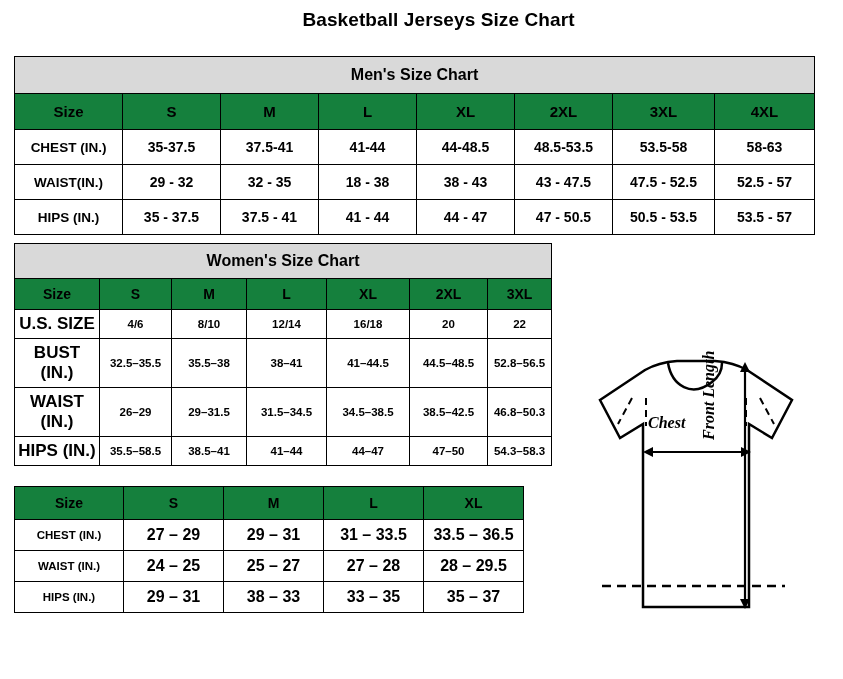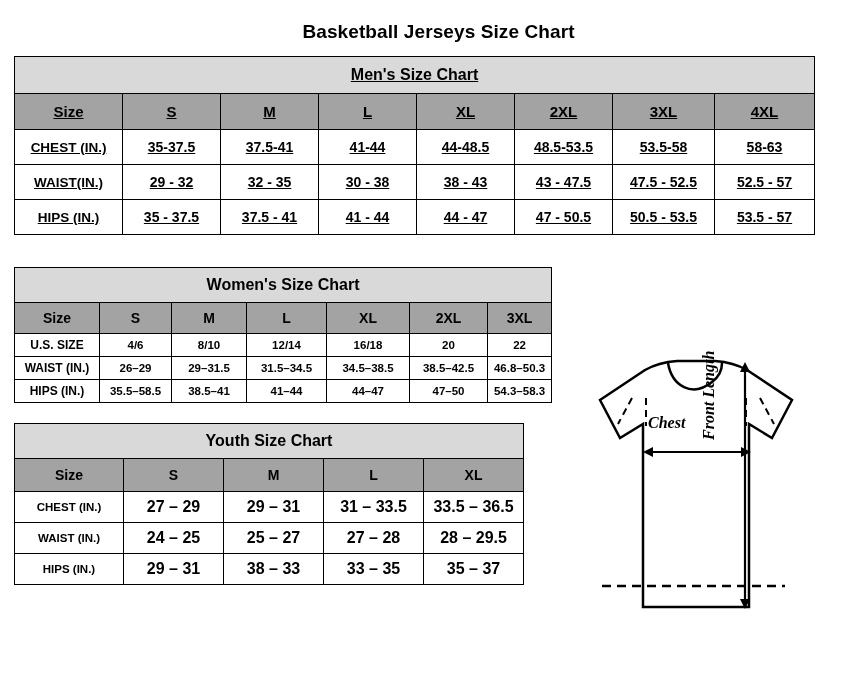--- a/index.html
+++ b/index.html
@@ -12,21 +12,21 @@
     height: 679px;
     font-family: "Liberation Sans", sans-serif;
     color: #000000;
     position: relative;
     overflow: hidden;
   }
   .page-title {
     text-align: center;
     font-size: 19px;
     font-weight: bold;
-    margin: 21px 0 0 0;
+    margin: 9px 0 0 0;
     letter-spacing: 0.1px;
     padding-left: 34px;
   }
   .tables-col {
     position: absolute;
     left: 14px;
     top: 56px;
     width: 812px;
   }
   table {
@@ -40,52 +40,51 @@
     font-weight: bold;
     background: #ffffff;
   }
   .chart-title td {
     background: #d9d9d9;
     font-size: 16px;
     font-weight: bold;
     padding: 8px 0;
   }
   .hdr td {
-    background: #a3a3a3;
+    background: #15803d;
     font-size: 14px;
     font-weight: bold;
     padding: 8px 0;
   }
 
   
   #mens-table {
     width: 798px;
-    margin-bottom: 32px;
-    text-decoration: underline;
+    margin-bottom: 8px;
   }
   #mens-table .chart-title td { font-size: 16px; }
   #mens-table .hdr td { font-size: 15px; padding: 9px 0; }
   #mens-table tbody td {
     font-size: 14px;
     padding: 9px 4px;
   }
   #mens-table tbody td.rowlabel {
     font-size: 13.5px;
   }
   #womens-table {
     width: 537px;
     margin-bottom: 20px;
   }
   #womens-table .chart-title td { font-size: 16px; padding: 8px 0; }
   #womens-table .hdr td { font-size: 14px; padding: 7px 0; }
   #womens-table tbody td {
     font-size: 11.5px;
     padding: 4px 2px;
   }
-  #womens-table tbody td.rowlabel { font-size: 12px; text-align: center; }
+  #womens-table tbody td.rowlabel { font-size: 17px; text-align: center; }
 
   
   #youth-table {
     width: 509px;
   }
   #youth-table .chart-title td { font-size: 16px; padding: 8px 0; }
   #youth-table .hdr td { font-size: 14px; padding: 8px 0; }
   #youth-table tbody td {
     font-size: 16px;
     padding: 6px 2px;
@@ -162,21 +161,21 @@
         <td>41-44</td>
         <td>44-48.5</td>
         <td>48.5-53.5</td>
         <td>53.5-58</td>
         <td>58-63</td>
       </tr>
       <tr>
         <td class="rowlabel">WAIST(IN.)</td>
         <td>29 - 32</td>
         <td>32 - 35</td>
-        <td>30 - 38</td>
+        <td>18 - 38</td>
         <td>38 - 43</td>
         <td>43 - 47.5</td>
         <td>47.5 - 52.5</td>
         <td>52.5 - 57</td>
       </tr>
       <tr>
         <td class="rowlabel">HIPS (IN.)</td>
         <td>35 - 37.5</td>
         <td>37.5 - 41</td>
         <td>41 - 44</td>
@@ -214,20 +213,29 @@
       <tr>
         <td class="rowlabel">U.S. SIZE</td>
         <td>4/6</td>
         <td>8/10</td>
         <td>12/14</td>
         <td>16/18</td>
         <td>20</td>
         <td>22</td>
       </tr>
       <tr>
+        <td class="rowlabel">BUST  (IN.)</td>
+        <td>32.5–35.5</td>
+        <td>35.5–38</td>
+        <td>38–41</td>
+        <td>41–44.5</td>
+        <td>44.5–48.5</td>
+        <td>52.8–56.5</td>
+      </tr>
+      <tr>
         <td class="rowlabel">WAIST  (IN.)</td>
         <td>26–29</td>
         <td>29–31.5</td>
         <td>31.5–34.5</td>
         <td>34.5–38.5</td>
         <td>38.5–42.5</td>
         <td>46.8–50.3</td>
       </tr>
       <tr>
         <td class="rowlabel">HIPS  (IN.)</td>
@@ -243,23 +251,20 @@
 
   <table id="youth-table">
     <colgroup>
       <col style="width:109px">
         <col style="width:100px">
         <col style="width:100px">
         <col style="width:100px">
         <col style="width:100px">
     </colgroup>
     <tbody>
-      <tr class="chart-title">
-        <td colspan="5">Youth Size Chart</td>
-      </tr>
       <tr class="hdr">
         <td>Size</td>
         <td>S</td>
         <td>M</td>
         <td>L</td>
         <td>XL</td>
       </tr>
       <tr>
         <td class="rowlabel">CHEST (IN.)</td>
         <td>27 – 29</td>

